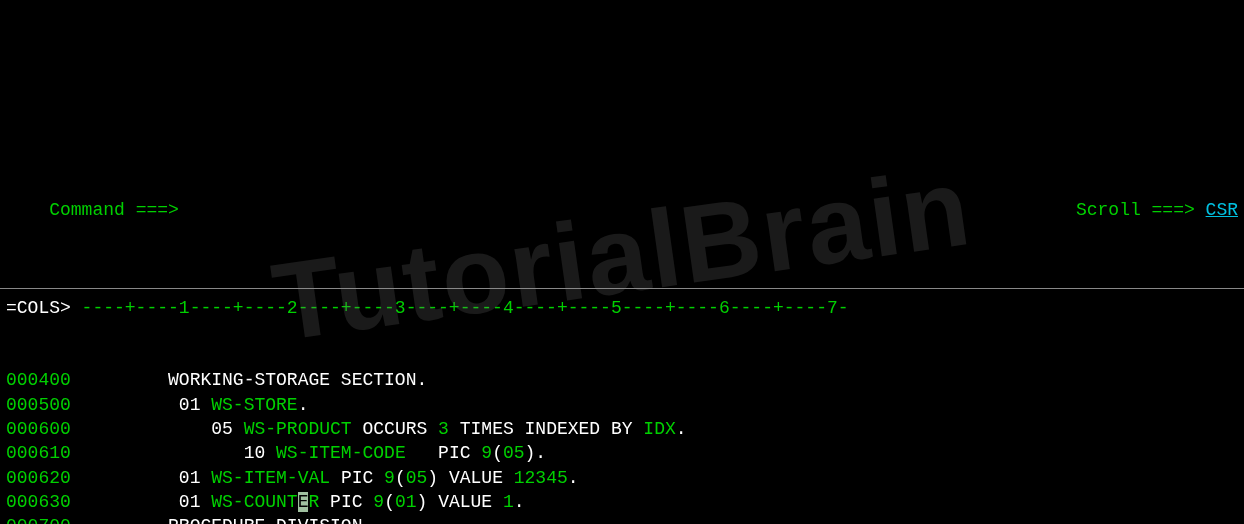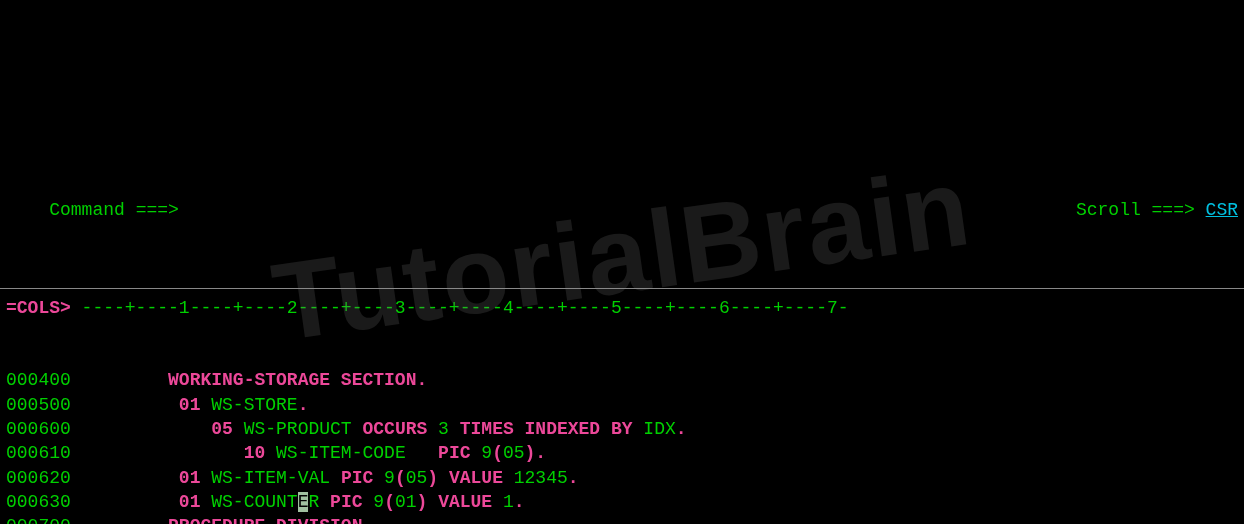--- a/index.html
+++ b/index.html
@@ -10,21 +10,21 @@
     line-height: 1.35;
     white-space: pre;
     color: #0f0;
     width: 1244px;
     height: 524px;
     overflow: hidden;
     position: relative;
     padding: 4px 6px;
   }
   .green  { color: #00d000; }
-  .red    { color: #ec4899; font-weight: bold; }
+  .red    { color: #ffffff; }
   .cyan   { color: #00c0e0; }
   .row { display: block; }
   .top { display: flex; justify-content: space-between; }
   .scroll-val { text-decoration: underline; }
   .cmd-input {
     background: transparent;
     border: none;
     color: #00d000;
     font: inherit;
     width: 700px;

